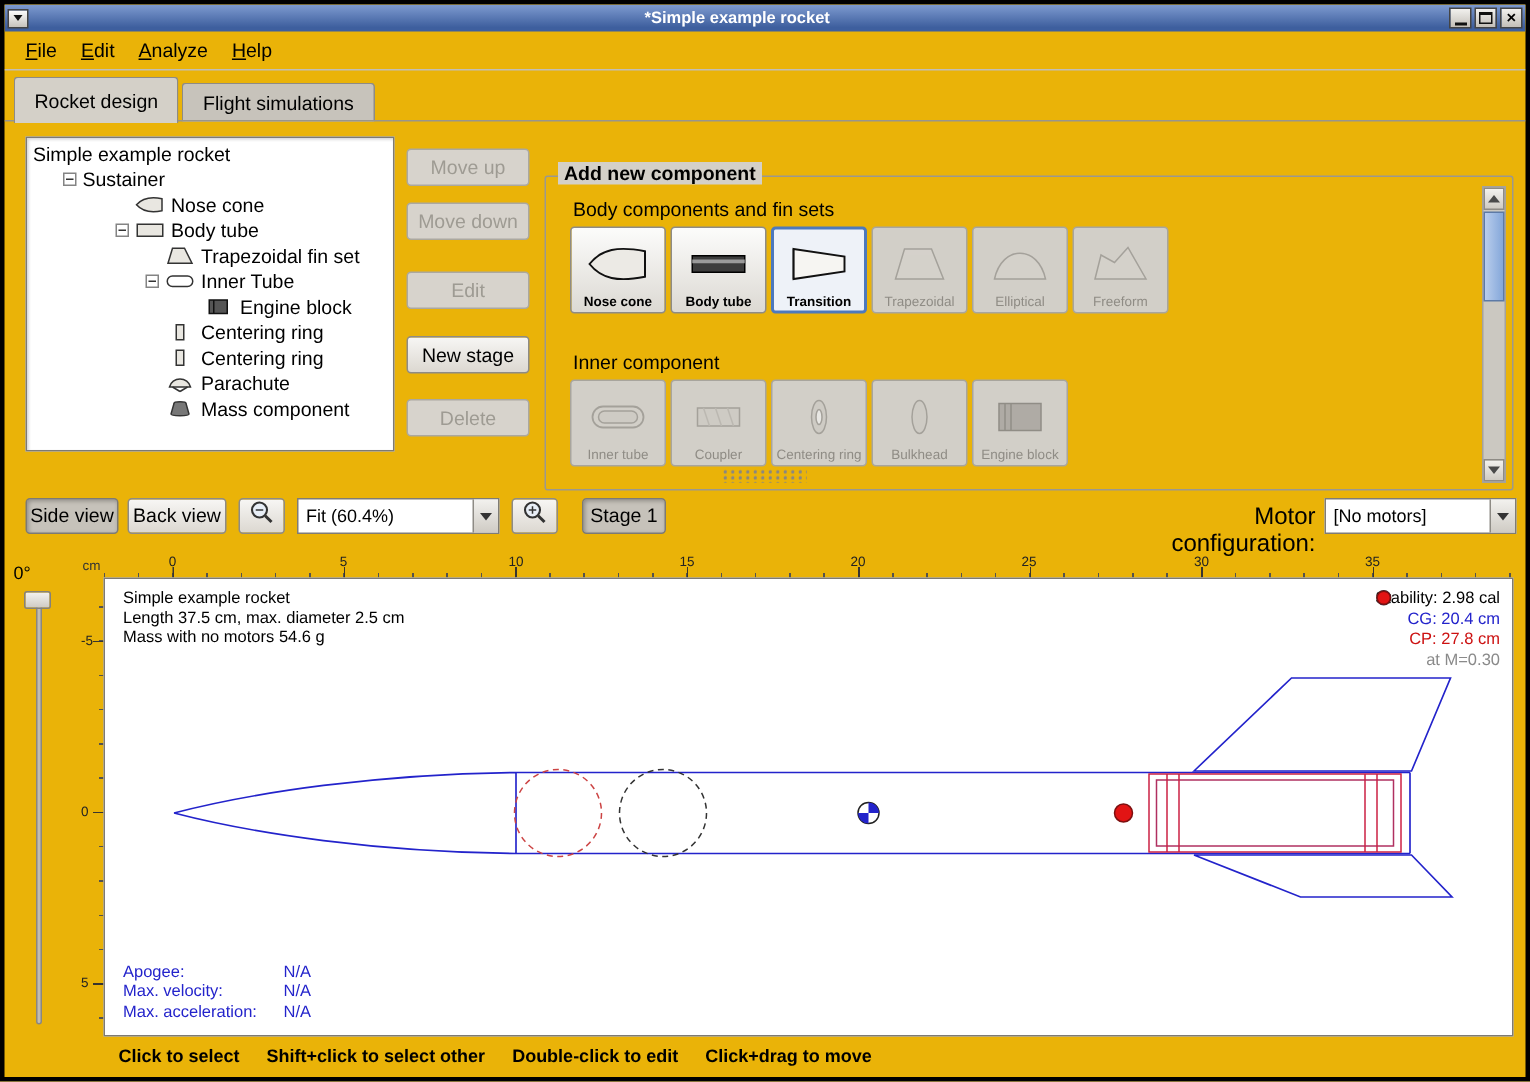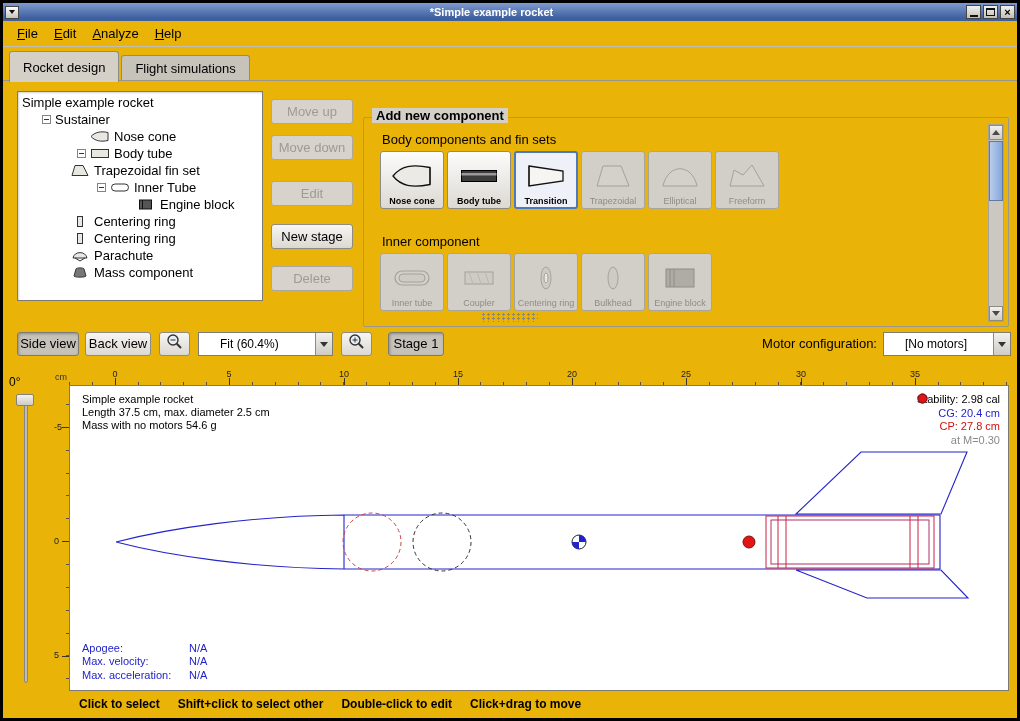--- a/index.html
+++ b/index.html
@@ -82,26 +82,26 @@
   
   .splitter{ position:absolute; top:308px; left:0; right:0; height:13px; }
   .grip{ width:56px; height:9px; margin:2px auto 0;
     background:radial-gradient(circle at 1.5px 1.5px,#8a8780 1px,transparent 1.3px);
     background-size:5px 4px; }
 
   
   .vtb{ position:absolute; top:328px; left:0; right:0; height:28px; }
   .tbtn{ top:1px; height:24px; line-height:22px; }
   .pressed{ background:#c6c2ba; box-shadow:inset 1px 1px 3px rgba(0,0,0,.28); border-color:#7d7a74; }
-  .combo{ position:absolute; top:1px; height:24px; display:flex; background:#fff; border:1px solid #7f7c76;padding-left:16px; }
+  .combo{ position:absolute; top:1px; height:24px; display:flex; background:#fff; border:1px solid #7f7c76; }
   .combo-text{ flex:1; padding:4px 5px 0; font-size:12px; white-space:nowrap; overflow:hidden; }
   .combo-btn{ width:17px; flex:none; background:linear-gradient(#f2f1ee,#cfcbc4); border-left:1px solid #8e8b85;
     display:flex; align-items:center; justify-content:center; }
   .tri-down{ width:0;height:0;border-left:4px solid transparent;border-right:4px solid transparent;border-top:5px solid #333; }
-  .vtb-label{ position:absolute; top:5px; font-size:13px; }
+  .vtb-label{ position:absolute; top:5px; font-size:16px; }
 
   
   .canvas{ position:absolute; left:0; top:364px; width:1020px; height:326px; }
   .rot-label{ position:absolute; left:6px; top:8px; font-size:12px; }
   .rot-track{ position:absolute; left:21px; top:30px; width:4px; height:286px;
     background:#c0bcb4; border:1px solid #8a8780; border-radius:2px; }
   .rot-thumb{ position:absolute; left:13px; top:27px; width:18px; height:12px;
     background:linear-gradient(#f3f2ef,#cfcbc4); border:1px solid #84817b; border-radius:2px; }
   .corner{ position:absolute; left:50px; top:5px; width:16px; text-align:center; font-size:9px; color:#333; }
   .h-ruler{ position:absolute; left:66px; top:4px; width:940px; height:14px; }
@@ -134,21 +134,21 @@
   .flight{ position:absolute; left:12px; bottom:8px; font-size:11px; line-height:13.5px; color:var(--c-rocket,#2323cb); }
   .flight .flabel{ display:inline-block; width:107px; }
 
   
   .statusbar{ position:absolute; left:0; right:0; bottom:0; height:29px; display:flex;
     align-items:center; padding-left:76px; gap:18px; font-size:12px; font-weight:bold; }
 
   
   .p0{padding-left:4px} .p1{padding-left:24px}
   .p2h{padding-left:59px} .p2{padding-left:72px}
-  .p3h{padding-left:79px} .p3{padding-left:52px}
+  .p3h{padding-left:79px} .p3{padding-left:92px}
   .p4{padding-left:118px}
 </style>
 </head>
 <body>
 
 <div class="window">
 
   <div class="titlebar">
     <div class="tb-icon">
         <span class="tri-down-s"></span>

